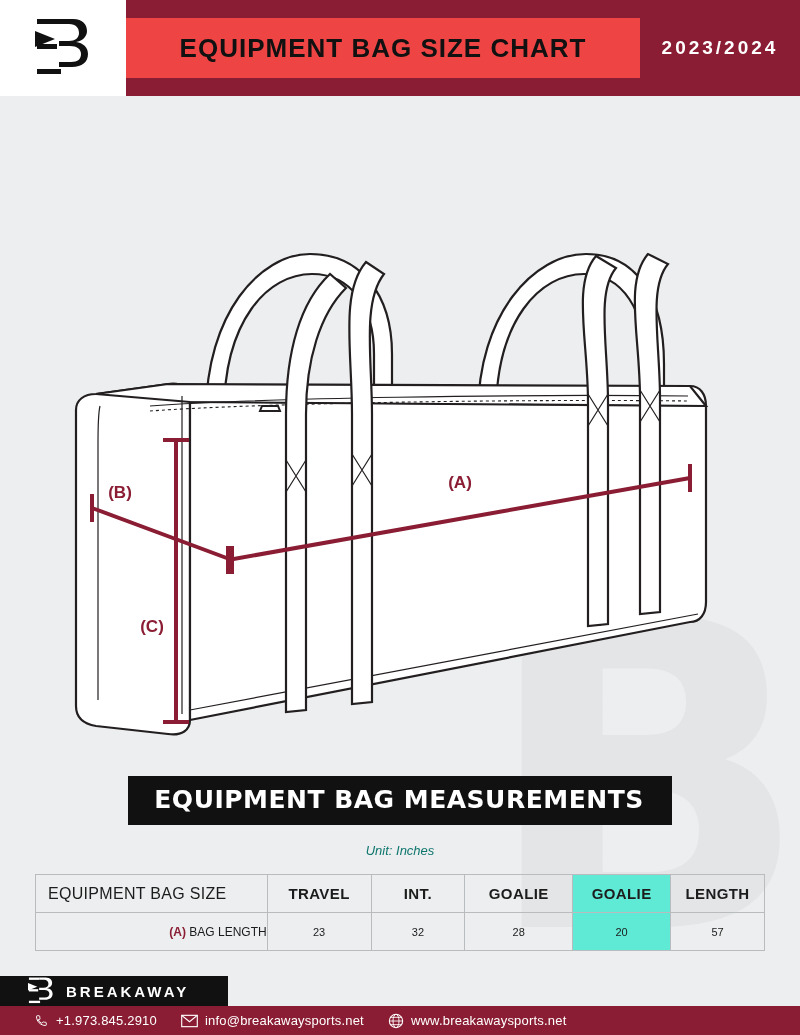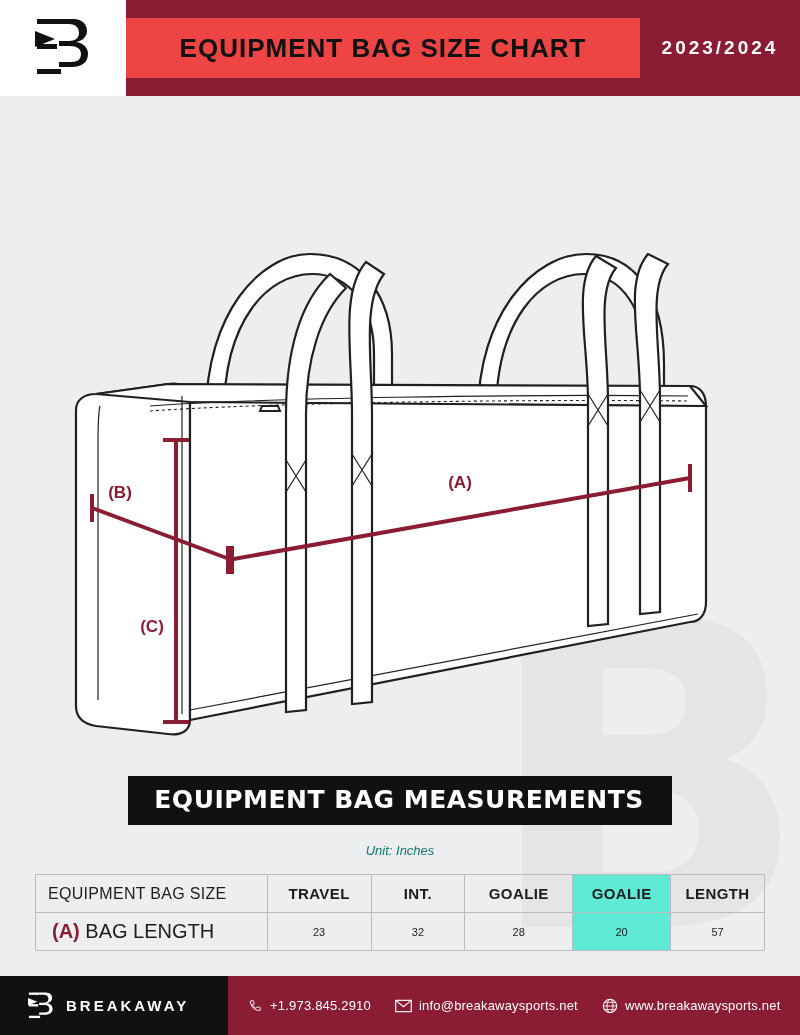--- a/index.html
+++ b/index.html
@@ -138,42 +138,43 @@
     letter-spacing: 0.4px;
   }
   table.sizes thead th.first {
     text-align: left;
     padding-left: 12px;
     font-weight: normal;
     font-size: 16px;
     letter-spacing: 0.3px;
   }
   table.sizes td.rowlabel {
-    text-align: left;
+    text-align: right;
     padding-left: 16px;
-    font-size: 20px;
+    font-size: 12px;
   }
   table.sizes td.rowlabel .tag {
     color: #8a1d33;
     font-weight: bold;
   }
   col.c0 { width: 232px; }
   col.c1 { width: 104px; }
   col.c2 { width: 94px; }
   col.c3 { width: 108px; }
   col.c4 { width: 98px; }
   col.c5 { width: 94px; }
   .shade { background: #5eead4; }
 
   
   .footer {
     position: absolute;
     bottom: 0; left: 0;
     width: 800px; height: 59px;
     display: flex;
+    flex-direction: column;
   }
   .footer-left {
     width: 228px;
     background: #111;
     display: flex;
     align-items: center;
     padding-left: 28px;
     gap: 12px;
   }
   .footer-brand {
@@ -181,21 +182,21 @@
     font-weight: bold;
     letter-spacing: 3px;
     font-size: 15px;
   }
   .footer-right {
     flex: 1;
     background: #8a1d33;
     display: flex;
     align-items: center;
     gap: 10px;
-    padding-left: 20px;
+    padding-left: 34px;
     color: #fff;
     font-size: 13px;
   }
   .fitem { display: flex; align-items: center; gap: 7px; margin-right: 14px; }
   .fitem span.txt { letter-spacing: 0.2px; }
 </style>
 </head>
 <body>
 
 <div class="header">

